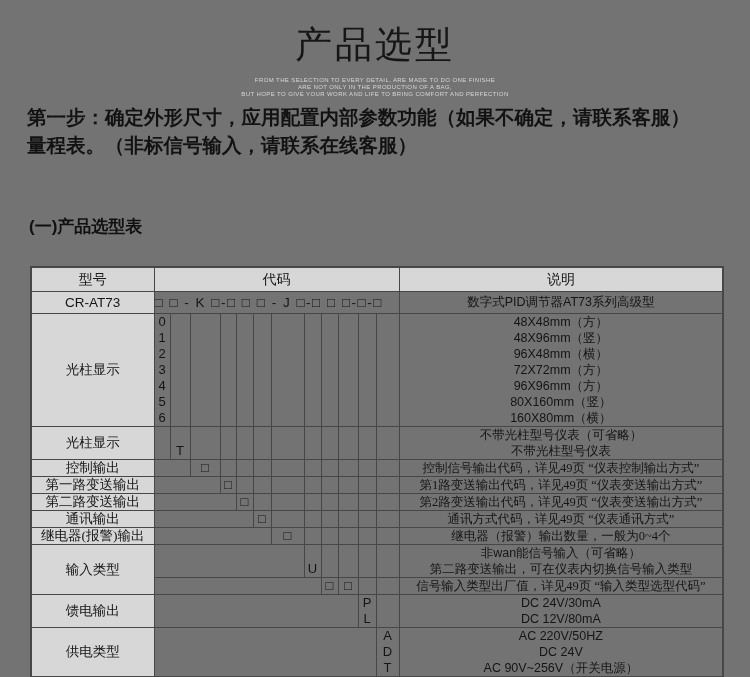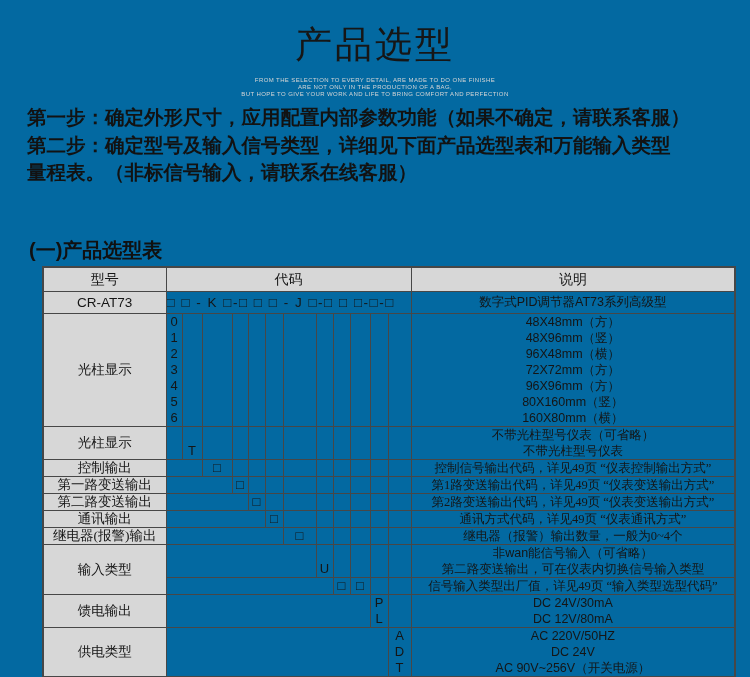--- a/index.html
+++ b/index.html
@@ -1,25 +1,25 @@
 <!DOCTYPE html>
 <html><head>
 <meta charset="utf-8">
 <style>
   html,body{margin:0;padding:0;background:#ffffff;}
-  .page{position:relative;width:750px;height:677px;background:#0369a1;overflow:hidden;
+  .page{position:relative;width:750px;height:677px;background:#737373;overflow:hidden;
         font-family:"Liberation Sans","DejaVu Sans",sans-serif;color:#111;}
   .title{position:absolute;top:20px;left:0;width:750px;text-align:center;
          font-size:37px;font-weight:500;letter-spacing:3px;color:#161616;}
   .watermark{position:absolute;top:77px;left:0;width:750px;text-align:center;
              font-size:6px;line-height:7px;color:#d6d6d6;letter-spacing:.4px;}
   .intro{position:absolute;left:27px;top:104px;width:705px;font-size:19.5px;
          line-height:27.5px;font-weight:600;color:#121212;}
-  .section-title{position:absolute;left:29px;top:237px;font-size:20px;font-weight:700;color:#101010;}
-  table.sel{position:absolute;left:42px;top:266px;border-collapse:collapse;table-layout:fixed;
+  .section-title{position:absolute;left:29px;top:215px;font-size:17px;font-weight:700;color:#101010;}
+  table.sel{position:absolute;left:30px;top:266px;border-collapse:collapse;table-layout:fixed;
             width:692px;font-size:13px;color:#151515;}
   table.sel td{border:1px solid #474747;padding:0;vertical-align:middle;overflow:hidden;}
   table.sel{border:2px solid #474747;}
   td.name{background:#d7d7d7;text-align:center;font-size:13.5px;margin-left:29px;}
   td.hdr{background:#d7d7d7;text-align:center;font-size:14px;height:23px;}
   td.codestr{text-align:left;padding-left:3px;font-size:13.5px;letter-spacing:1.5px;white-space:nowrap;}
   td.code{text-align:center;font-size:13px;}
   td.desc{text-align:center;padding-left:8px;font-size:12.5px;}
   td.blank{border-right:none;}
   .ln{height:16px;line-height:16px;white-space:nowrap;}
@@ -37,21 +37,20 @@
   <div class="title">产品选型</div>
 
   <div class="watermark">
     <div>FROM THE SELECTION TO EVERY DETAIL, ARE MADE TO DO ONE FINISHE</div>
     <div>ARE NOT ONLY IN THE PRODUCTION OF A BAG,</div>
     <div>BUT HOPE TO GIVE YOUR WORK AND LIFE TO BRING COMFORT AND PERFECTION</div>
   </div>
 
   <div class="intro">
     <div>第一步：确定外形尺寸，应用配置内部参数功能（如果不确定，请联系客服）</div>
-    <div>第二步：确定型号及输入信号类型，详细见下面产品选型表和万能输入类型</div>
     <div>量程表。（非标信号输入，请联系在线客服）</div>
   </div>
 
   <div class="section-title">(一)产品选型表</div>
 
   <table class="sel">
     <colgroup>
       <col style="width:123px">
       <col style="width:16px">
         <col style="width:20px">

